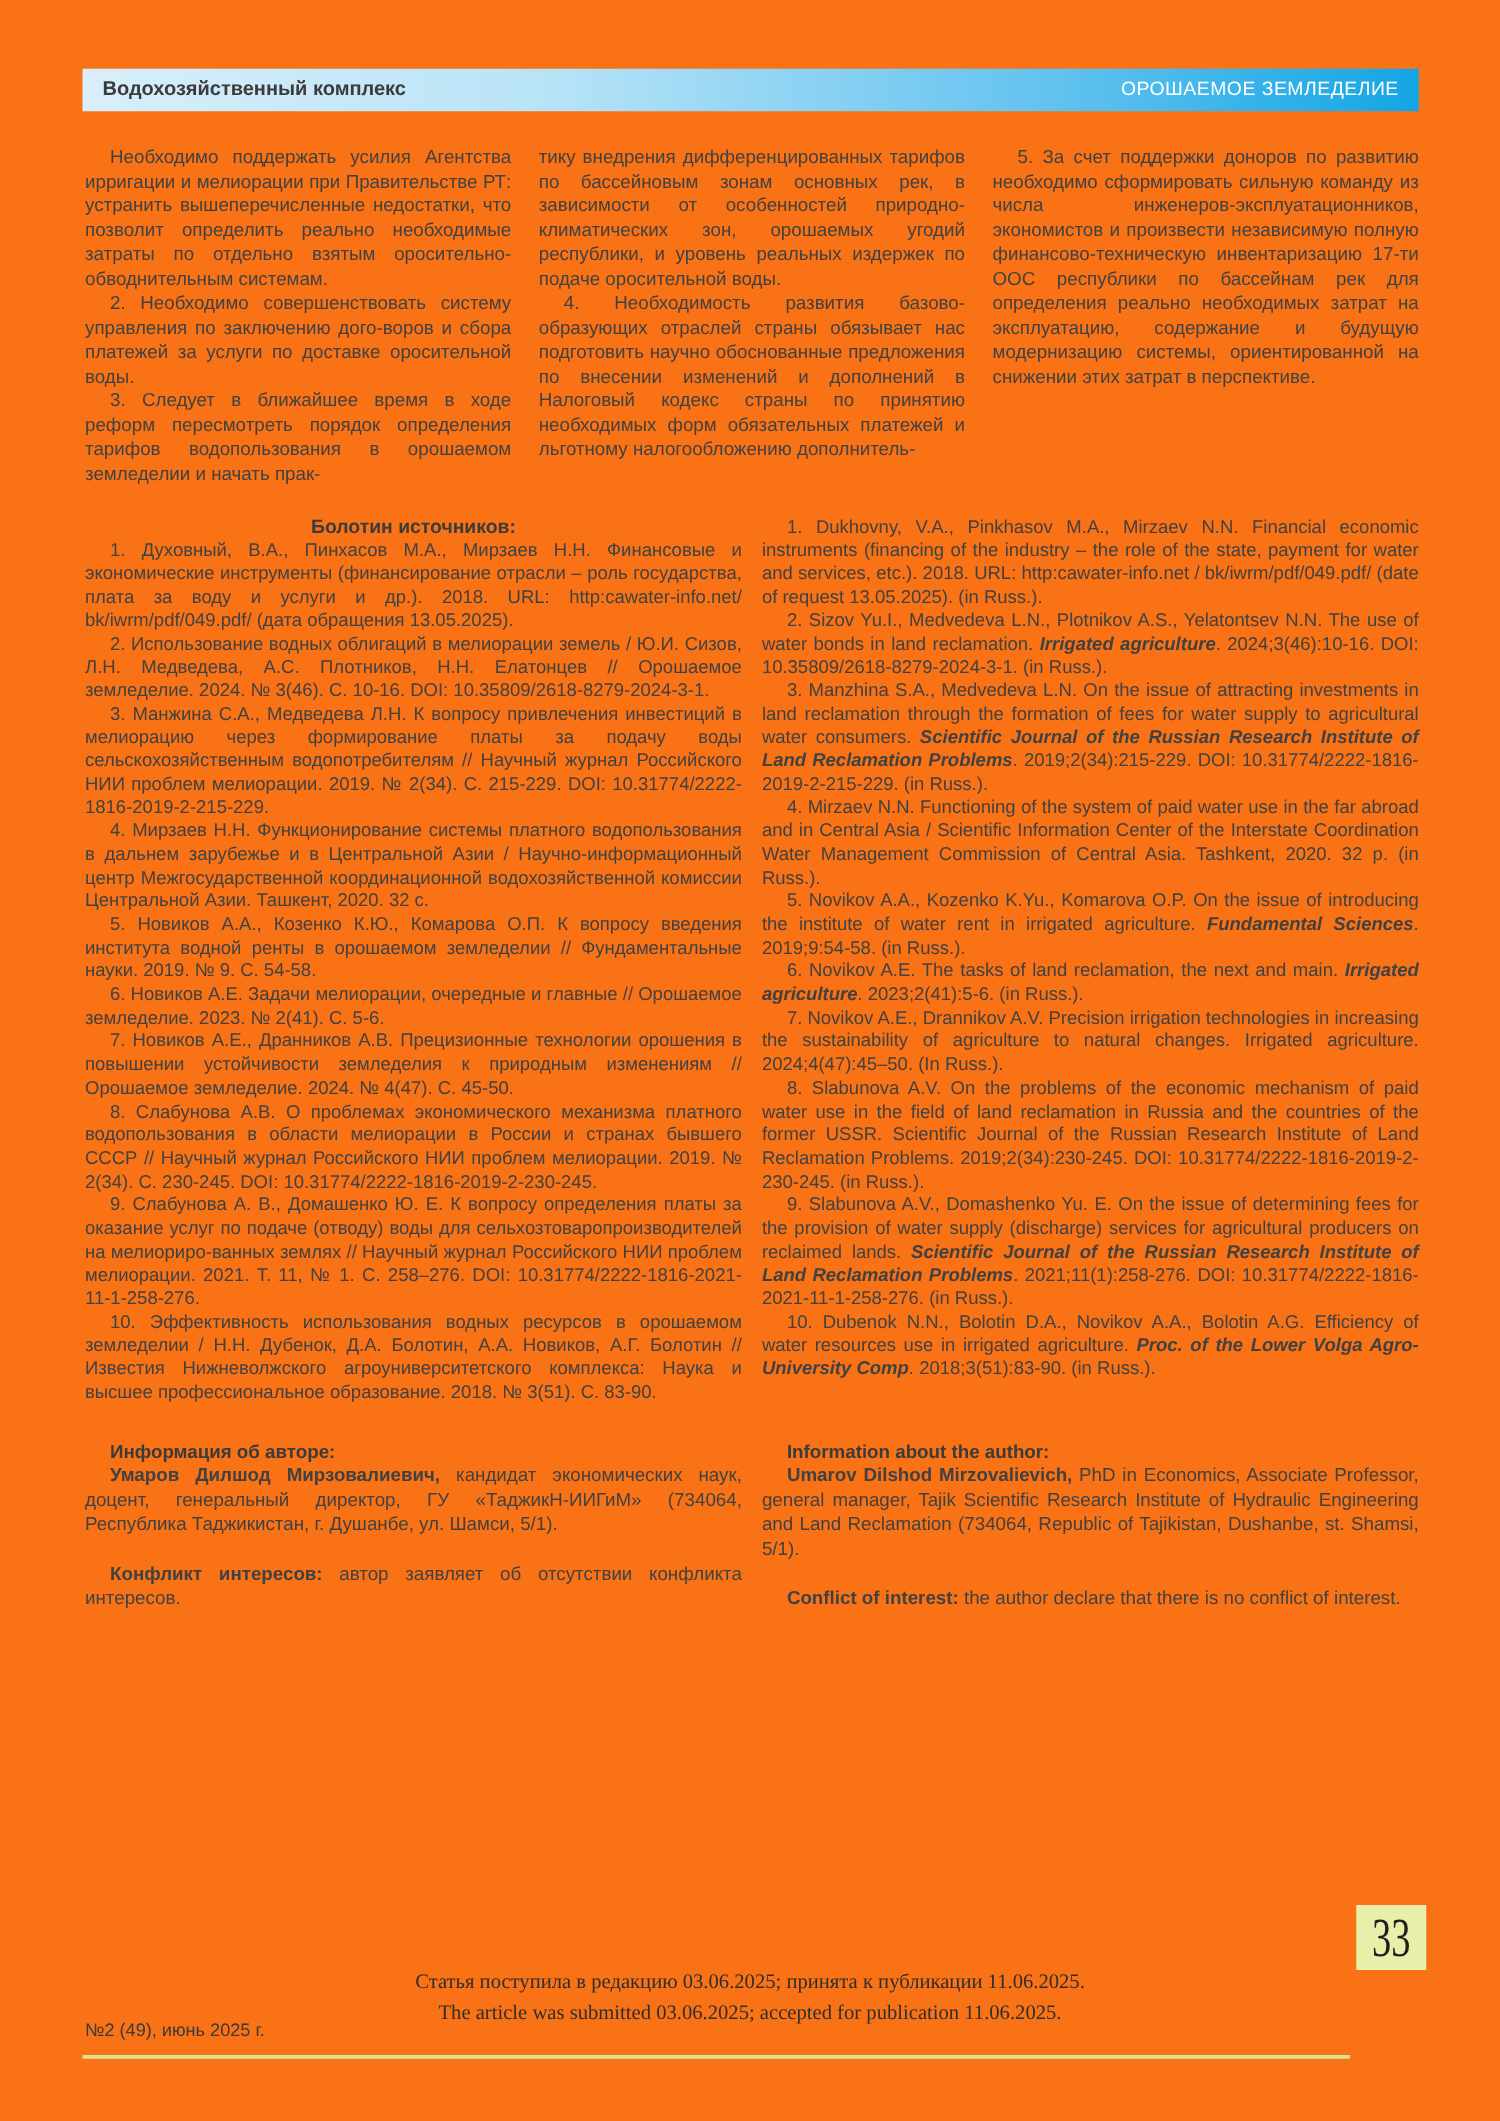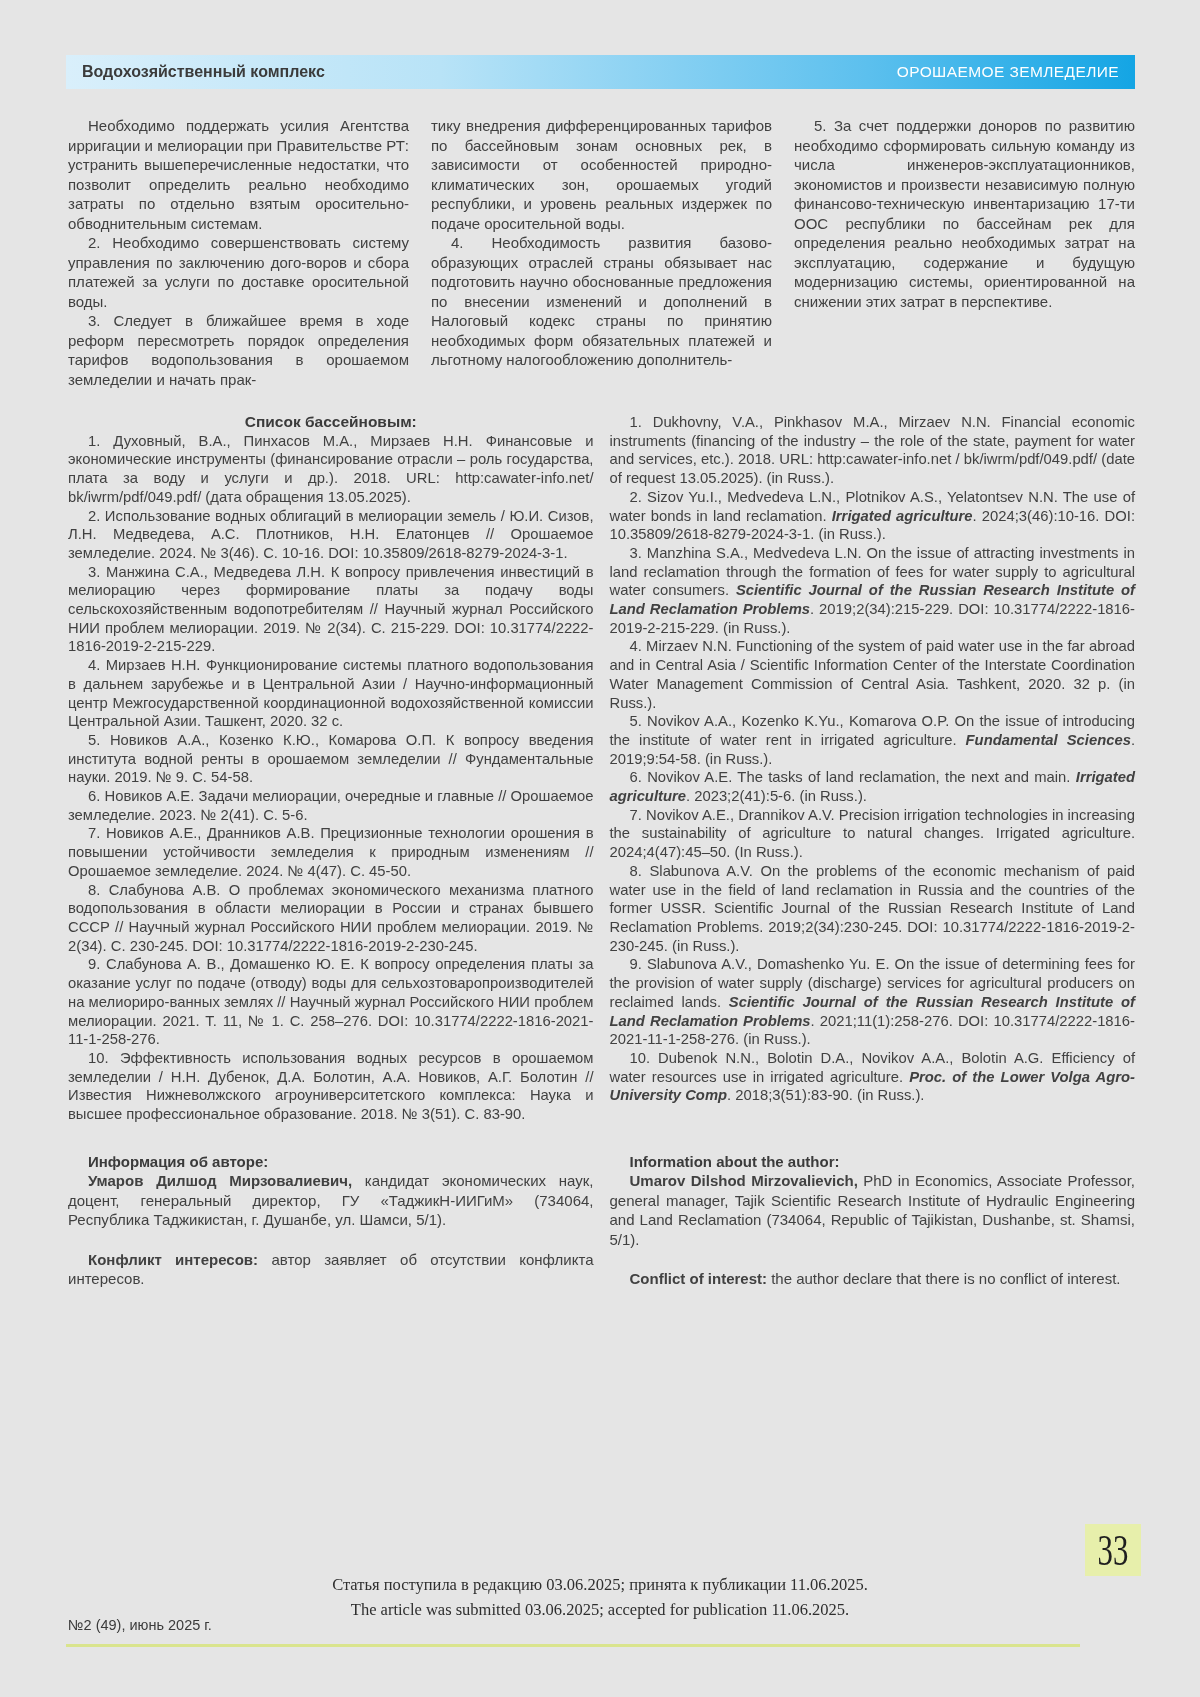--- a/index.html
+++ b/index.html
@@ -1,16 +1,16 @@
 <!DOCTYPE html>
 <html><head>
 <meta charset="utf-8">
 <style>
   html,body{margin:0;padding:0;background:#ffffff;}
-  .page{position:relative;width:1200px;height:1697px;background:#e5e5e5;overflow:hidden;
+  .page{position:relative;width:1200px;height:1697px;background:#f97316;overflow:hidden;
         font-family:"Liberation Sans",sans-serif;color:#414141;}
   .header-bar{position:absolute;left:66px;top:55px;width:1069px;height:34px;box-sizing:border-box;
         background:linear-gradient(90deg,#d9effb 0%,#b8e3f7 35%,#5cc0ee 75%,#14a5e4 100%);
         display:flex;align-items:center;justify-content:space-between;padding:0 16px;}
   .header-left{font-weight:bold;font-size:16px;color:#3b3b3b;}
   .header-right{font-size:15.5px;color:#ffffff;letter-spacing:0.4px;}
   .content{position:absolute;left:68px;top:116px;width:1067px;}
   p{margin:0;text-indent:20px;}
   .threecol{display:flex;gap:22px;}
   .col{flex:1;text-align:justify;font-size:15px;line-height:19.5px;}
@@ -37,36 +37,36 @@
 
   <div class="header-bar">
     <span class="header-left">Водохозяйственный комплекс</span>
     <span class="header-right">ОРОШАЕМОЕ ЗЕМЛЕДЕЛИЕ</span>
   </div>
 
   <div class="content">
 
     <div class="threecol">
       <div class="col">
-          <p>Необходимо поддержать усилия Агентства ирригации и мелиорации при Правительстве РТ: устранить вышеперечисленные недостатки, что позволит определить реально необходимо затраты по отдельно взятым оросительно-обводнительным системам.</p>
+          <p>Необходимо поддержать усилия Агентства ирригации и мелиорации при Правительстве РТ: устранить вышеперечисленные недостатки, что позволит определить реально необходимые затраты по отдельно взятым оросительно-обводнительным системам.</p>
           <p>2. Необходимо совершенствовать систему управления по заключению дого-воров и сбора платежей за услуги по доставке оросительной воды.</p>
           <p>3. Следует в ближайшее время в ходе реформ пересмотреть порядок определения тарифов водопользования в орошаемом земледелии и начать прак-</p>
         </div>
       <div class="col">
           <p class="cont">тику внедрения дифференцированных тарифов по бассейновым зонам основных рек, в зависимости от особенностей природно-климатических зон, орошаемых угодий республики, и уровень реальных издержек по подаче оросительной воды.</p>
           <p>4. Необходимость развития базово-образующих отраслей страны обязывает нас подготовить научно обоснованные предложения по внесении изменений и дополнений в Налоговый кодекс страны по принятию необходимых форм обязательных платежей и льготному налогообложению дополнитель-</p>
         </div>
       <div class="col">
           <p>5. За счет поддержки доноров по развитию необходимо сформировать сильную команду из числа инженеров-эксплуатационников, экономистов и произвести независимую полную финансово-техническую инвентаризацию 17-ти ООС республики по бассейнам рек для определения реально необходимых затрат на эксплуатацию, содержание и будущую модернизацию системы, ориентированной на снижении этих затрат в перспективе.</p>
         </div>
     </div>
 
     <div class="refs">
       <div class="refcol">
-        <p class="sec-title">Список бассейновым:</p>
+        <p class="sec-title">Болотин источников:</p>
         <div>
             <p>1. Духовный, В.А., Пинхасов М.А., Мирзаев Н.Н. Финансовые и экономические инструменты (финансирование отрасли – роль государства, плата за воду и услуги и др.). 2018. URL: http:cawater-info.net/ bk/iwrm/pdf/049.pdf/ (дата обращения 13.05.2025).</p>
             <p>2. Использование водных облигаций в мелиорации земель / Ю.И. Сизов, Л.Н. Медведева, А.С. Плотников, Н.Н. Елатонцев // Орошаемое земледелие. 2024. № 3(46). С. 10-16. DOI: 10.35809/2618-8279-2024-3-1.</p>
             <p>3. Манжина С.А., Медведева Л.Н. К вопросу привлечения инвестиций в мелиорацию через формирование платы за подачу воды сельскохозяйственным водопотребителям // Научный журнал Российского НИИ проблем мелиорации. 2019. № 2(34). С. 215-229. DOI: 10.31774/2222-1816-2019-2-215-229.</p>
             <p>4. Мирзаев Н.Н. Функционирование системы платного водопользования в дальнем зарубежье и в Центральной Азии / Научно-информационный центр Межгосударственной координационной водохозяйственной комиссии Центральной Азии. Ташкент, 2020. 32 с.</p>
             <p>5. Новиков А.А., Козенко К.Ю., Комарова О.П. К вопросу введения института водной ренты в орошаемом земледелии // Фундаментальные науки. 2019. № 9. С. 54-58.</p>
             <p>6. Новиков А.Е. Задачи мелиорации, очередные и главные // Орошаемое земледелие. 2023. № 2(41). С. 5-6.</p>
             <p>7. Новиков А.Е., Дранников А.В. Прецизионные технологии орошения в повышении устойчивости земледелия к природным изменениям // Орошаемое земледелие. 2024. № 4(47). С. 45-50.</p>
             <p>8. Слабунова А.В. О проблемах экономического механизма платного водопользования в области мелиорации в России и странах бывшего СССР // Научный журнал Российского НИИ проблем мелиорации. 2019. № 2(34). С. 230-245. DOI: 10.31774/2222-1816-2019-2-230-245.</p>
             <p>9. Слабунова А. В., Домашенко Ю. Е. К вопросу определения платы за оказание услуг по подаче (отводу) воды для сельхозтоваропроизводителей на мелиориро-ванных землях // Научный журнал Российского НИИ проблем мелиорации. 2021. Т. 11, № 1. С. 258–276. DOI: 10.31774/2222-1816-2021-11-1-258-276.</p>

